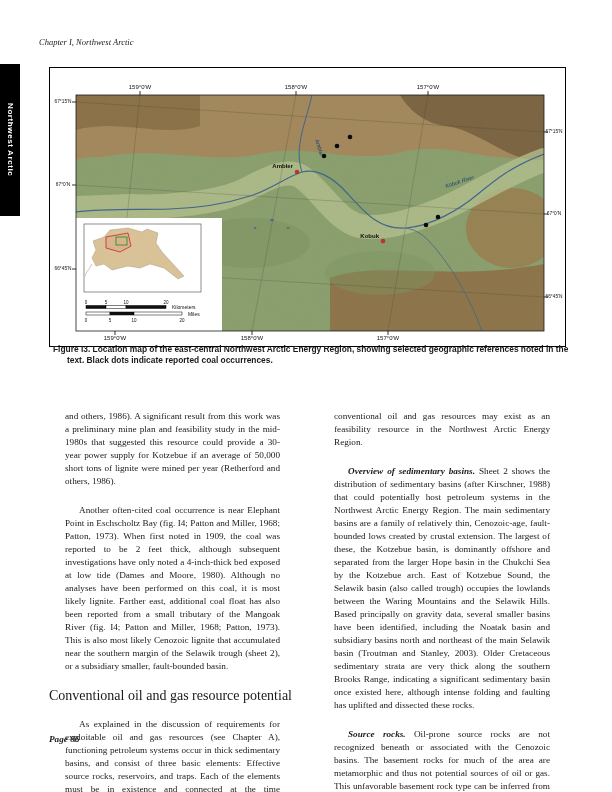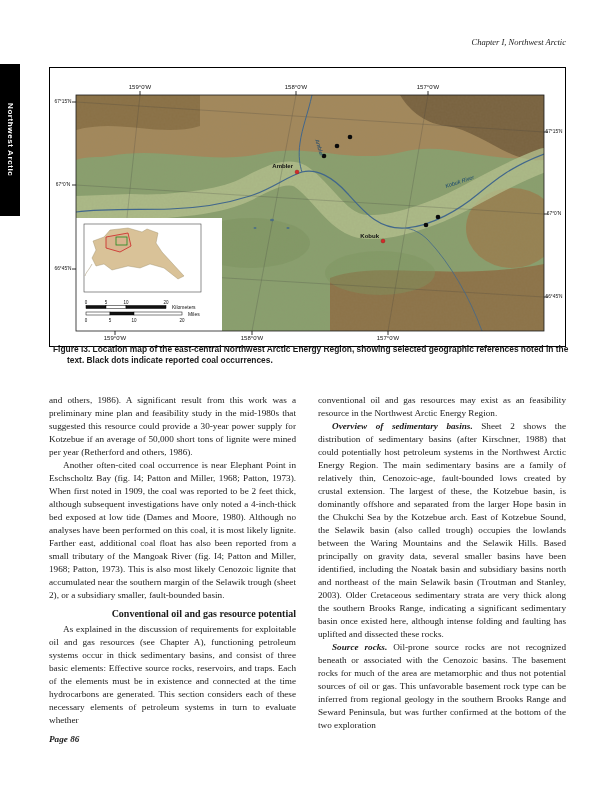--- a/index.html
+++ b/index.html
@@ -1,22 +1,22 @@
 <!DOCTYPE html>
 <html><head>
 <meta charset="utf-8">
 <style>
   html,body{margin:0;padding:0;}
   body{
     width:612px;height:792px;position:relative;background:#ffffff;
     font-family:"Liberation Serif", serif;color:#1a1a1a;overflow:hidden;
   }
   .running-head{
-    position:absolute;top:37px;left:49px;width:517px;
-    display:flex;justify-content:flex-end;
+    position:absolute;top:37px;left:39px;width:517px;
+    display:flex;justify-content:space-between;
     font-size:8.5px;font-style:italic;
   }
   .bleed-tab{
     position:absolute;left:0;top:64px;width:20px;height:152px;background:#000;
     display:flex;align-items:center;justify-content:center;
   }
   .tab-text{
     writing-mode:vertical-rl;color:#fff;
     font-family:"Liberation Sans", sans-serif;font-size:8px;font-weight:bold;
     letter-spacing:0.6px;white-space:nowrap;
@@ -27,25 +27,25 @@
   }
   .map-figure svg{display:block;}
   .caption{
     position:absolute;left:49px;top:340px;width:517px;margin:4px;
     font-family:"Liberation Sans", sans-serif;font-size:8.4px;line-height:1.3;
     padding-left:14px;text-indent:-14px;font-weight:bold;
   }
   .col{position:absolute;top:394px;font-size:9.2px;line-height:13px;text-align:justify;}
   .col-left{left:49px;width:247px;}
   .col-right{left:318px;width:248px;}
-  .para{margin:0;}
+  .para{margin:16px;}
   .indent{text-indent:14px;}
   .lead{font-weight:bold;font-style:italic;}
   .section-heading{
-    font-size:10px;font-weight:bold;margin:5px 0 3px 0;text-align:right;
+    font-size:14px;font-weight:normal;margin:5px 0 3px 0;text-align:left;
   }
   .footer{
     position:absolute;left:49px;top:734px;
     font-size:9.2px;font-weight:bold;font-style:italic;
   }
   .map-label{font-family:"Liberation Sans", sans-serif;}
 </style>
 </head>
 <body>
 

